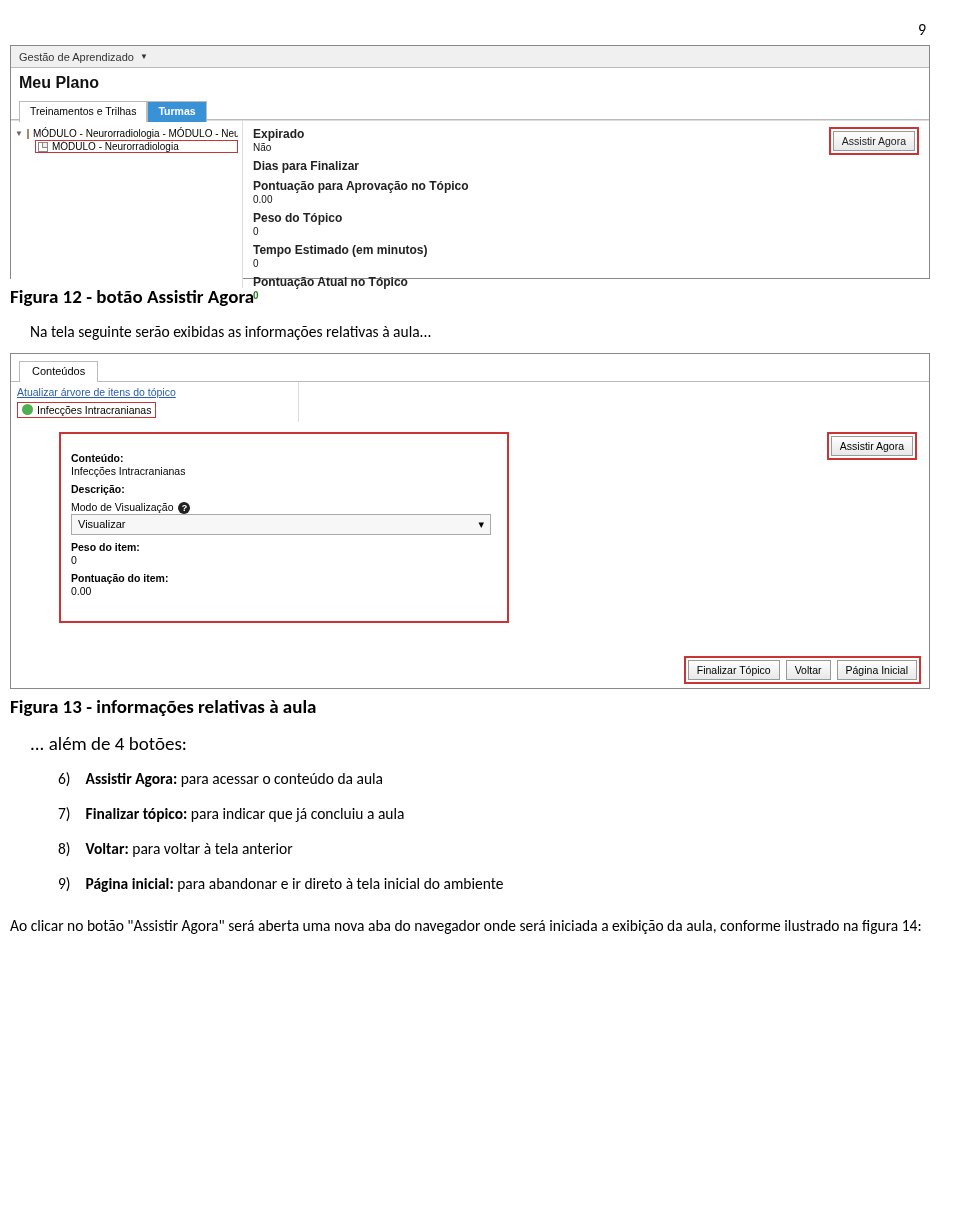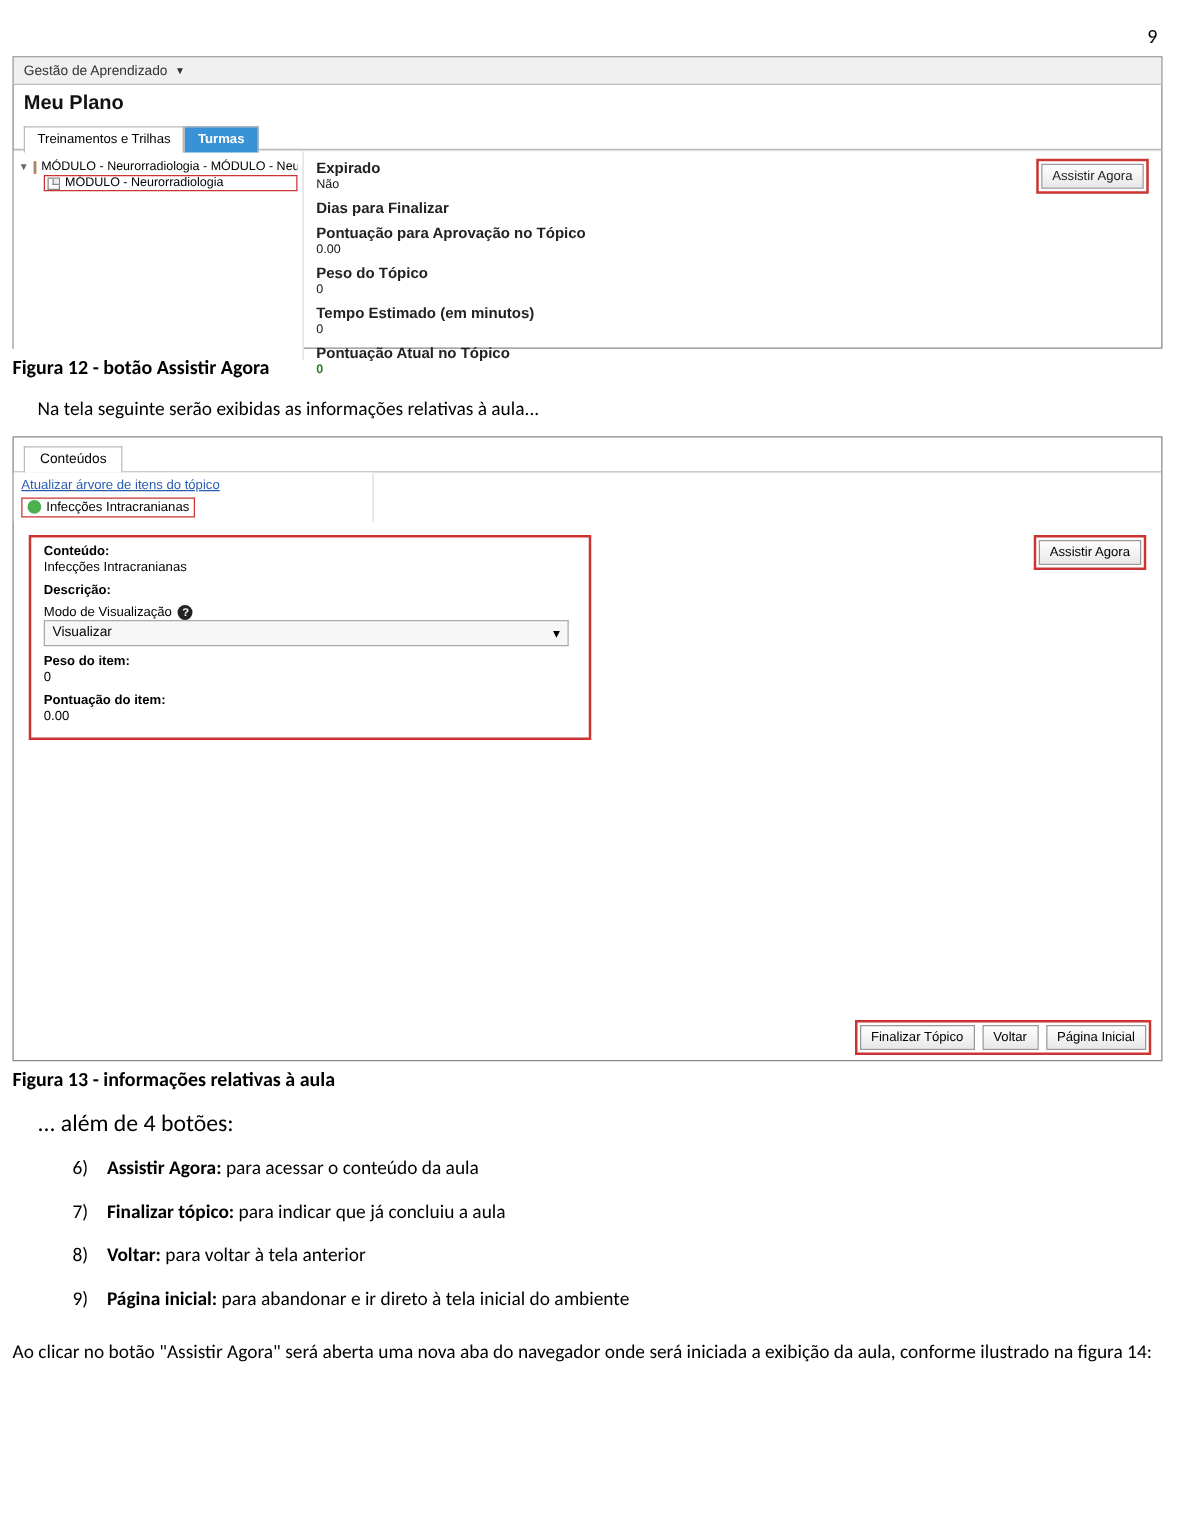--- a/index.html
+++ b/index.html
@@ -111,31 +111,31 @@
     display: inline-block;
     border: 1px solid #999;
     background: linear-gradient(#fefefe,#e8e8e8);
     font-size: 10.5px;
     padding: 3px 8px;
     cursor: pointer;
   }
   
   .caption {
     font-weight: bold;
-    font-size: 16px;
+    font-size: 19px;
     color: #000;
     margin: 6px 0 14px 0;
   }
   .body-text {
     font-size: 15.5px;
     margin: 10px 0 10px 20px;
     line-height: 1.35;
   }
   
-  .s2 { height: 500px; position: relative; }
+  .s2 { height: 336px; position: relative; }
   .s2 .tabs2 {
     display: flex;
     border-bottom: 1px solid #bbb;
     padding: 6px 0 0 8px;
     height: 28px;
   }
   .s2 .tab2 {
     font-size: 11px;
     padding: 3px 12px;
     border: 1px solid #bbb;
@@ -162,21 +162,21 @@
     margin-top: 4px;
     width: fit-content;
   }
   .s2 .circle { width: 11px; height: 11px; background: #4caf50; border-radius: 50%; }
   .s2 .main2 {
     flex: 1;
     padding: 10px 12px;
     font-size: 10.5px;
     position: relative;
   }
-  .s2 .block { border: 2px solid #c33; padding: 5px 10px; width: 450px; }
+  .s2 .block { border: 2px solid #c33; padding: 18px 10px; width: 450px; margin-left: 36px; }
   .s2 .f2 { margin-bottom: 6px; }
   .s2 .f2 .lab { font-weight: bold; font-size: 10.5px; }
   .s2 .f2 .val { font-size: 10.5px; margin-top: 1px; }
   .s2 .select {
     display: flex;
     justify-content: space-between;
     align-items: center;
     border: 1px solid #aaa;
     background: #f7f7f7;
     padding: 3px 6px;

